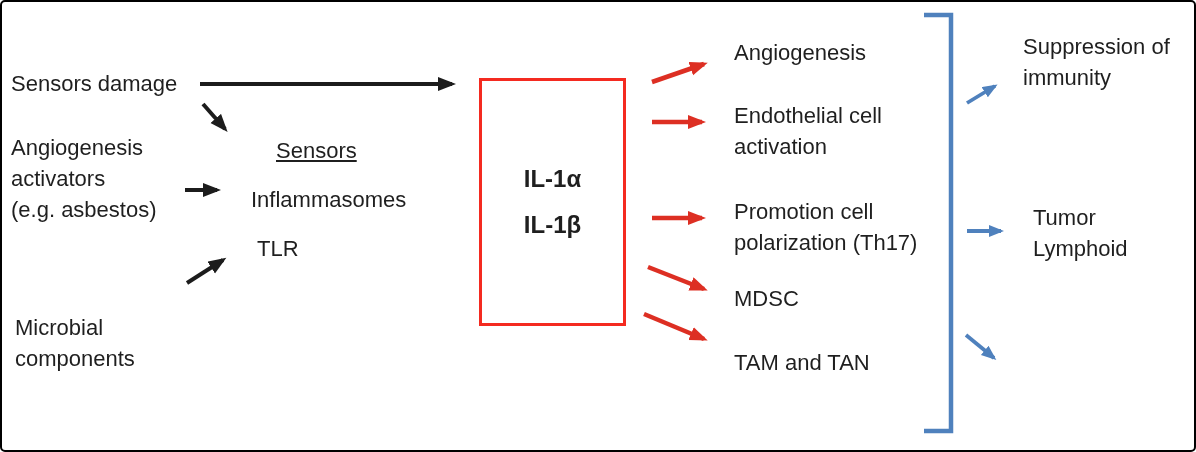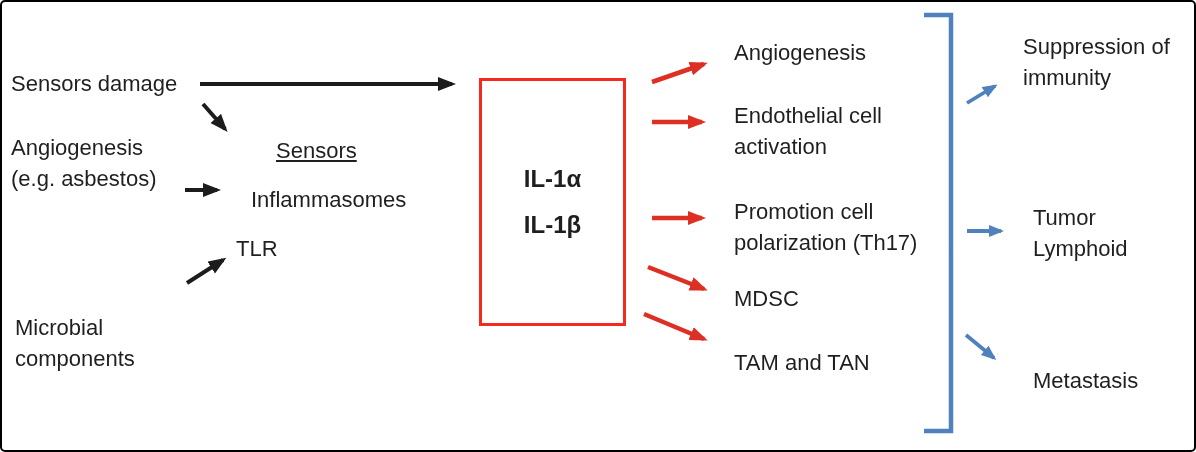--- a/index.html
+++ b/index.html
@@ -74,31 +74,32 @@
 
     <line class="stroke-blue" x1="965" y1="101" x2="993" y2="84" stroke-width="3.8" marker-end="url(#ah-blue)"></line>
     <line class="stroke-blue" x1="965" y1="229" x2="999" y2="229" stroke-width="3.8" marker-end="url(#ah-blue)"></line>
     <line class="stroke-blue" x1="964" y1="333" x2="992" y2="356" stroke-width="3.8" marker-end="url(#ah-blue)"></line>
   </svg>
 
   <div class="lbl" style="left:9px;top:66px;">Sensors damage</div>
 
   <div class="lbl" style="left:9px;top:130px;">
     <div>Angiogenesis</div>
+    <div>activators</div>
     <div>(e.g. asbestos)</div>
   </div>
 
   <div class="lbl" style="left:13px;top:262px;margin-top:48px;">
     <div>Microbial</div>
     <div>components</div>
   </div>
 
   <div class="lbl underline" style="left:249px;top:133px;">Sensors</div>
   <div class="lbl" style="left:249px;top:182px;">Inflammasomes</div>
-  <div class="lbl" style="left:234px;top:231px;">TLR</div>
+  <div class="lbl" style="left:255px;top:231px;">TLR</div>
 
   <div class="il1-box">
     <div class="line">IL-1α</div>
     <div class="line">IL-1β</div>
   </div>
 
   <div class="lbl" style="left:732px;top:35px;">Angiogenesis</div>
 
   <div class="lbl" style="left:732px;top:98px;">
     <div>Endothelial cell</div>
@@ -116,15 +117,14 @@
   <div class="lbl" style="left:1021px;top:29px;">
     <div>Suppression of</div>
     <div>immunity</div>
   </div>
 
   <div class="lbl" style="left:1031px;top:200px;">
     <div>Tumor</div>
     <div>Lymphoid</div>
   </div>
 
-  <div class="lbl" style="left:1031px;top:363px;">Metastasis</div>
 
 </div>
 
 </body></html>

